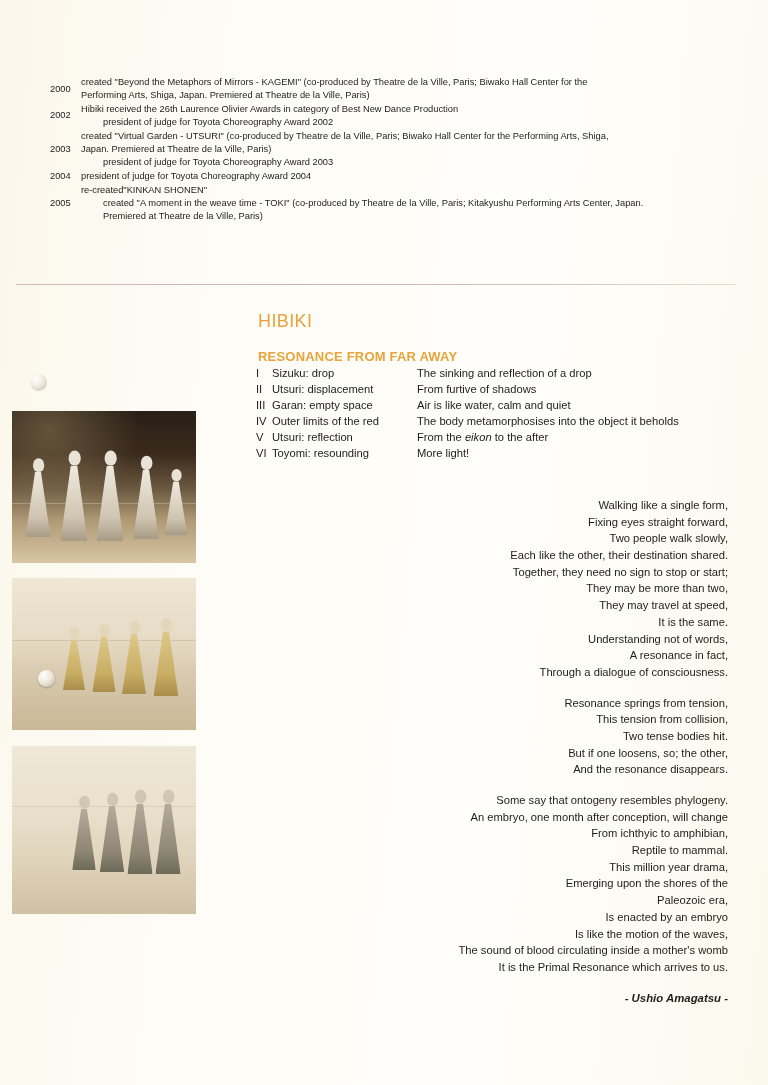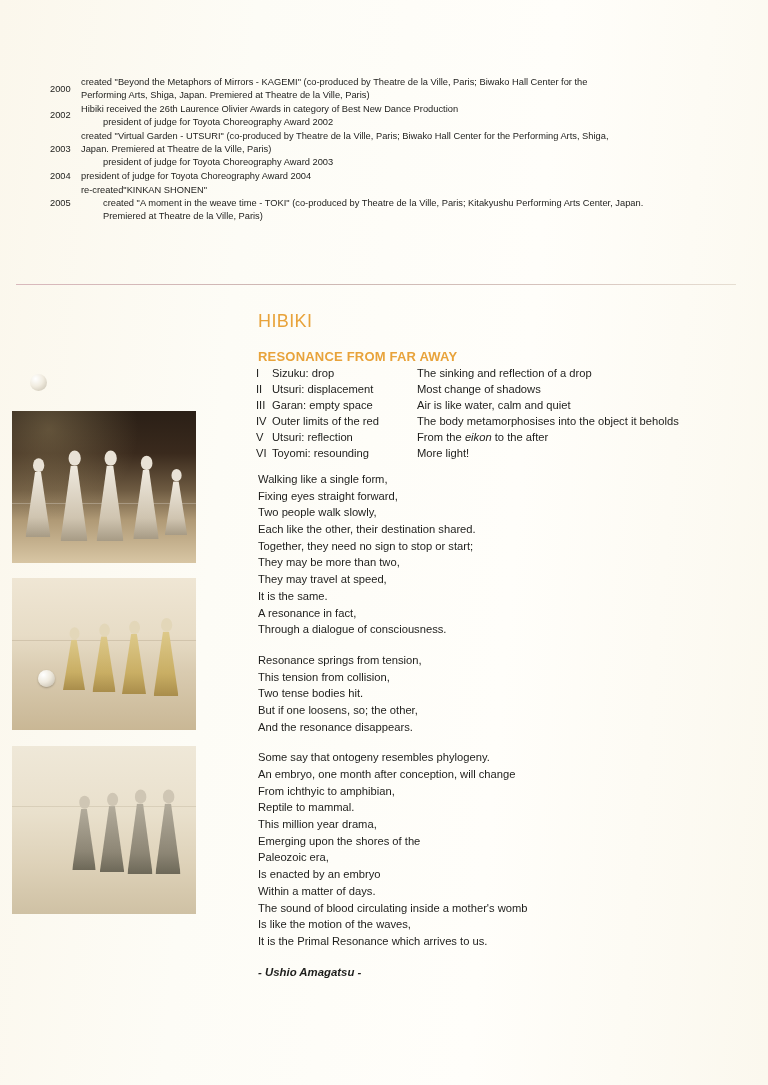--- a/index.html
+++ b/index.html
@@ -101,25 +101,26 @@
   .sec-desc {
     flex: 1 1 auto;
   }
   .sec-desc i {
     font-style: italic;
   }
   
   .poem {
     position: absolute;
     left: 258px;
-    top: 471px;
+    top: 497px;
     width: 470px;
     font-size: 11.2px;
     line-height: 1.49;
     color: #1d1d1b;
+    text-align: right;
   }
   .stanza {
     margin-bottom: 14px;
   }
   .poem-line {
     display: block;
     white-space: pre-wrap;
   }
   .signature {
     margin-top: 14px;
@@ -269,21 +270,21 @@
 
   <div class="sections">
     <div class="section-row">
       <div class="sec-num">I</div>
       <div class="sec-name">Sizuku: drop</div>
       <div class="sec-desc">The sinking and reflection of a drop</div>
     </div>
     <div class="section-row">
       <div class="sec-num">II</div>
       <div class="sec-name">Utsuri: displacement</div>
-      <div class="sec-desc">Most change of shadows</div>
+      <div class="sec-desc">From furtive of shadows</div>
     </div>
     <div class="section-row">
       <div class="sec-num">III</div>
       <div class="sec-name">Garan: empty space</div>
       <div class="sec-desc">Air is like water, calm and quiet</div>
     </div>
     <div class="section-row">
       <div class="sec-num">IV</div>
       <div class="sec-name">Outer limits of the red</div>
       <div class="sec-desc">The body metamorphosises into the object it beholds</div>
@@ -303,42 +304,42 @@
   <div class="poem">
     <div class="stanza">
       <span class="poem-line">Walking like a single form,</span>
       <span class="poem-line">Fixing eyes straight forward,</span>
       <span class="poem-line">Two people walk slowly,</span>
       <span class="poem-line">Each like the other, their destination shared.</span>
       <span class="poem-line">Together, they need no sign to stop or start;</span>
       <span class="poem-line">They may be more than two,</span>
       <span class="poem-line">They may travel at speed,</span>
       <span class="poem-line">It is the same.</span>
+      <span class="poem-line">Understanding not of words,</span>
       <span class="poem-line">A resonance in fact,</span>
       <span class="poem-line">Through a dialogue of consciousness.</span>
     </div>
     <div class="stanza">
       <span class="poem-line">Resonance springs from tension,</span>
       <span class="poem-line">This tension from collision,</span>
       <span class="poem-line">Two tense bodies hit.</span>
       <span class="poem-line">But if one loosens, so; the other,</span>
       <span class="poem-line">And the resonance disappears.</span>
     </div>
     <div class="stanza">
       <span class="poem-line">Some say that ontogeny resembles phylogeny.</span>
       <span class="poem-line">An embryo, one month after conception, will change</span>
       <span class="poem-line">From ichthyic to amphibian,</span>
       <span class="poem-line">Reptile to mammal.</span>
       <span class="poem-line">This million year drama,</span>
       <span class="poem-line">Emerging upon the shores of the</span>
       <span class="poem-line">Paleozoic era,</span>
       <span class="poem-line">Is enacted by an embryo</span>
-      <span class="poem-line">Within a matter of days.</span>
+      <span class="poem-line">Is like the motion of the waves,</span>
       <span class="poem-line">The sound of blood circulating inside a mother's womb</span>
-      <span class="poem-line">Is like the motion of the waves,</span>
       <span class="poem-line">It is the Primal Resonance which arrives to us.</span>
     </div>
     <div class="signature">- Ushio Amagatsu -</div>
   </div>
 
   <div class="sphere-out-1"></div>
   <div class="sphere-out-2"></div>
 
   <div class="photo" id="photo-1">
     <div class="ph-bg p1-bg"></div>

